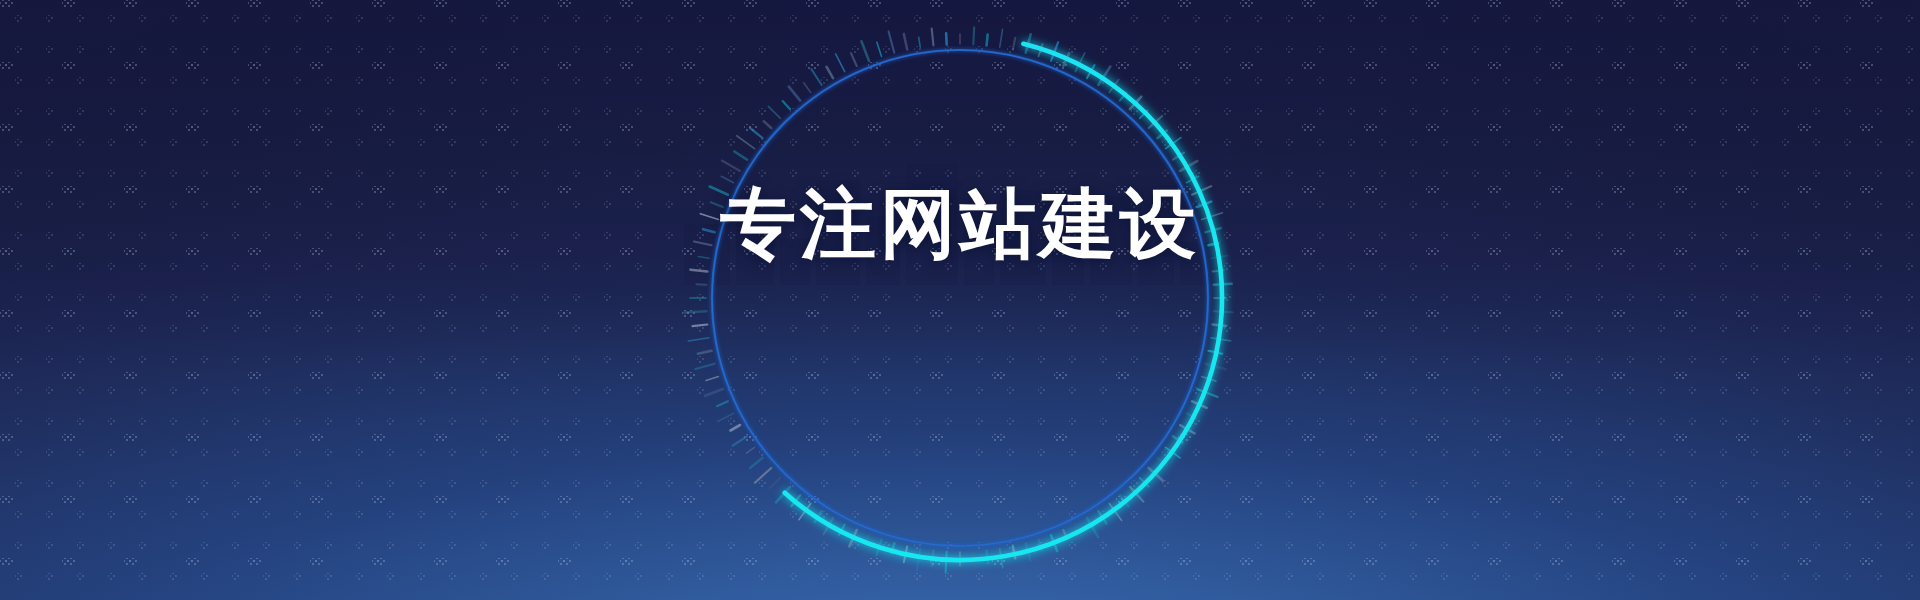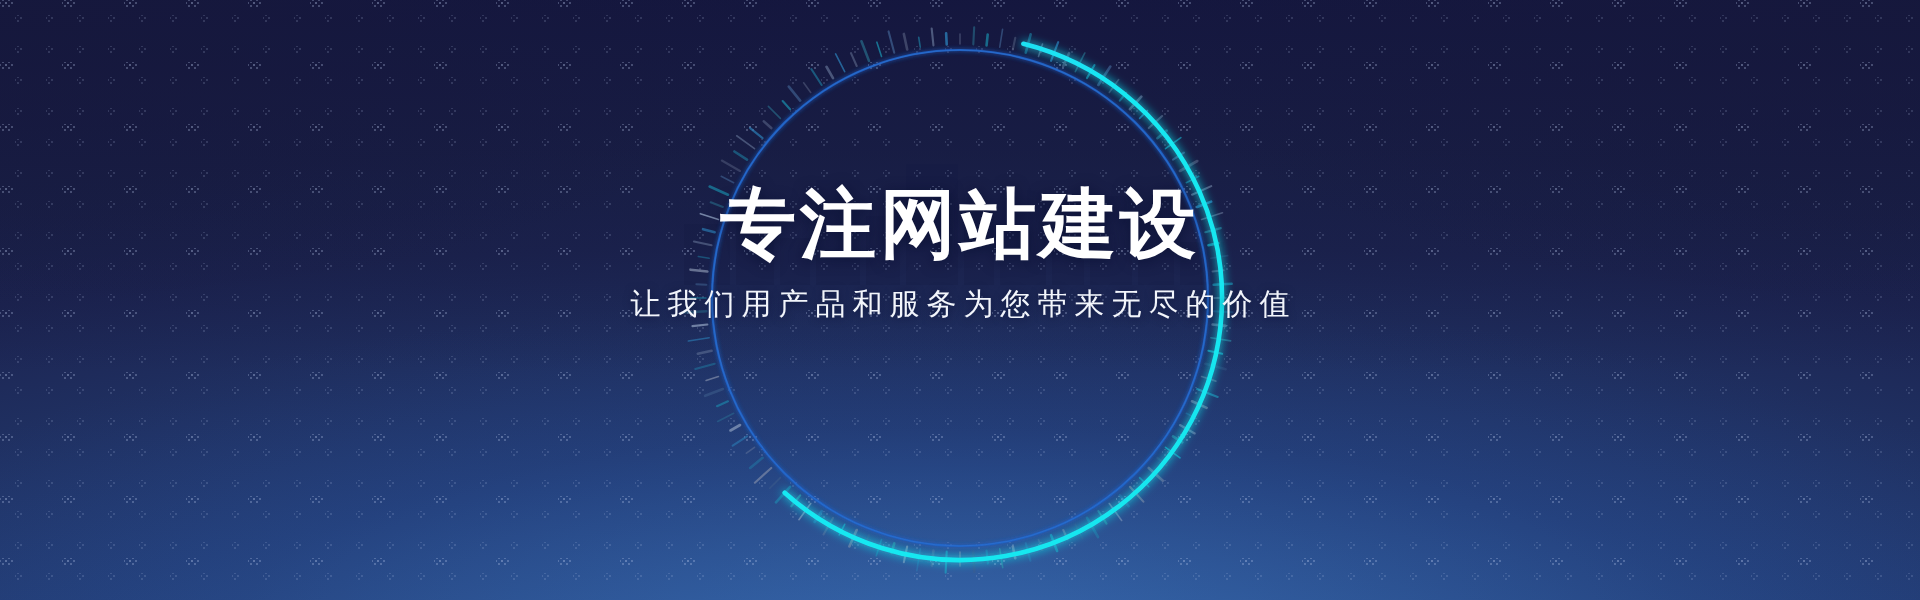--- a/index.html
+++ b/index.html
@@ -317,16 +317,15 @@
       <circle cx="310" cy="310" r="248" fill="none" stroke="#1f62c8" stroke-width="2.2" opacity="0.95" filter="url(#blueGlow)"></circle>
 
       <circle cx="310" cy="310" r="248" fill="none" stroke="#4f8ce0" stroke-width="0.8" opacity="0.35"></circle>
 
       <path id="accentArc" fill="none" stroke="url(#cyanGrad)" stroke-width="4.6" stroke-linecap="round" filter="url(#cyanGlow)" d="M 373.38 55.78 A 262 262 0 1 1 134.69 504.70"></path>
     </svg>
   </div>
 
   <div class="copy">
     <h1 class="headline">专注网站建设</h1>
-    <div class="tagline">让我们用产品和服务为您带来无尽的价值</div>
   </div>
 
 </div>
 
 </body></html>

